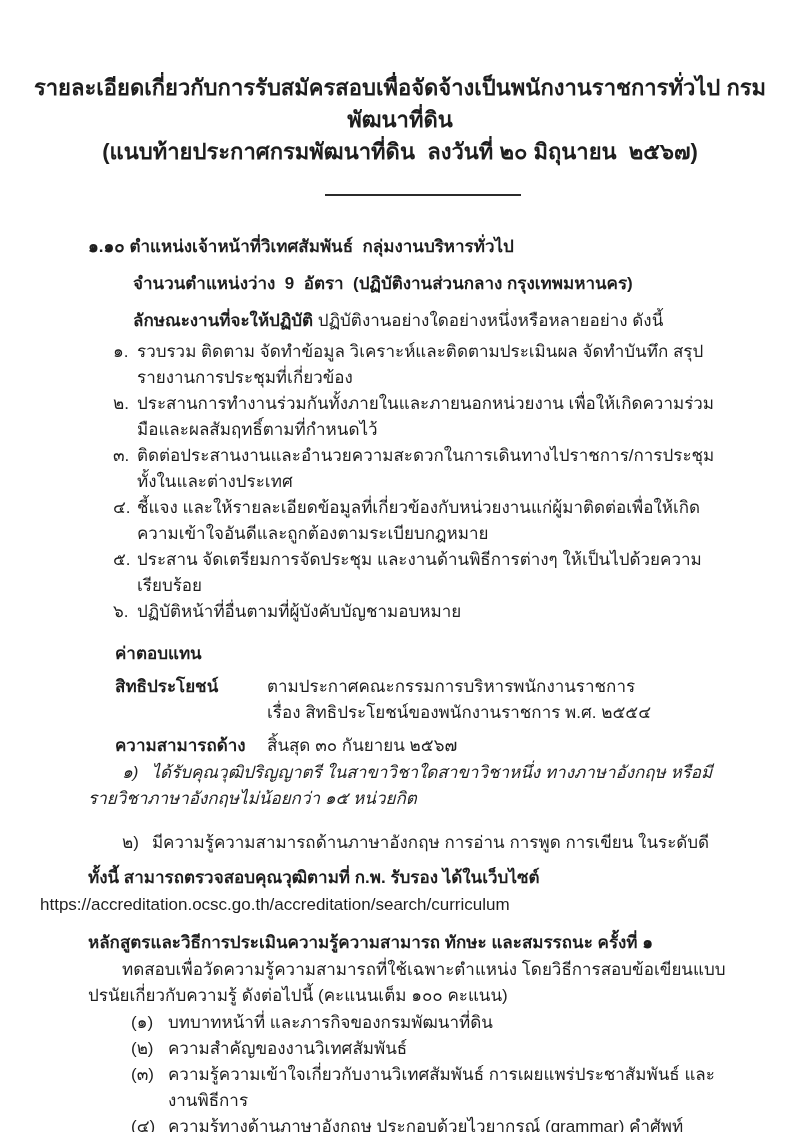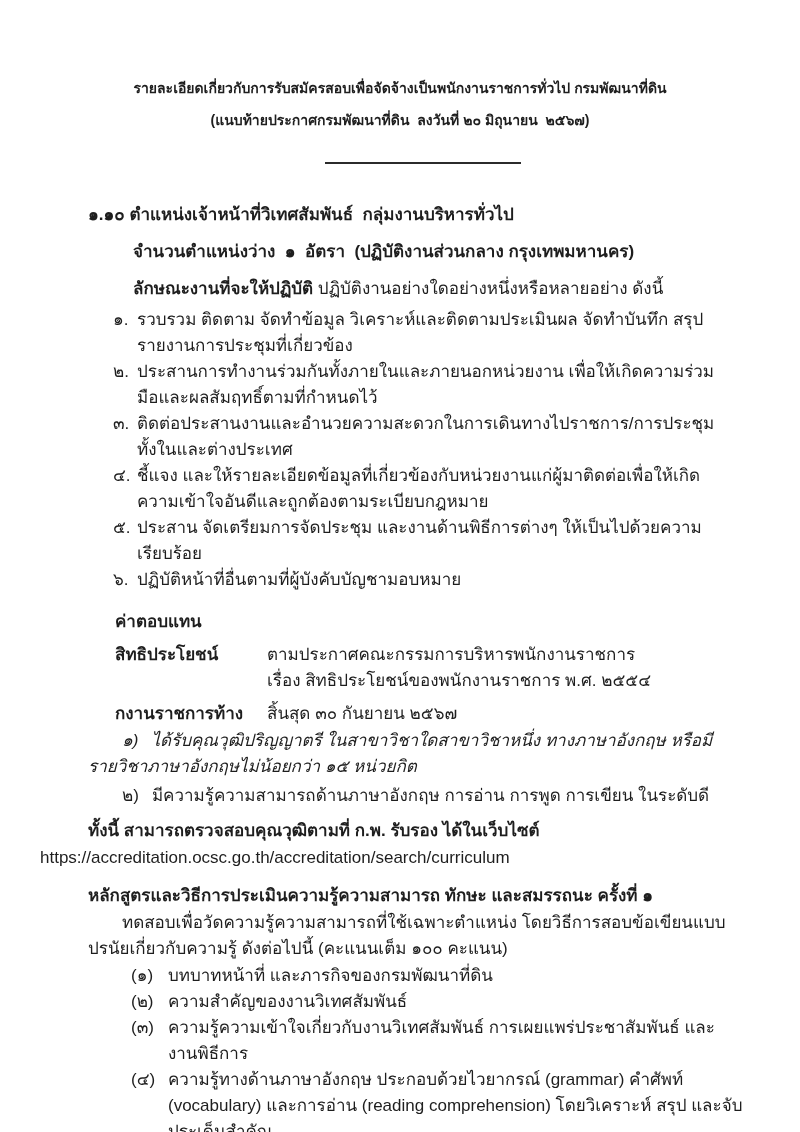--- a/index.html
+++ b/index.html
@@ -17,21 +17,21 @@
     font-size: 17px;
     line-height: 26px;
     overflow: hidden;
   }
   .pre { white-space: pre-wrap; }
 
   .title-block {
     padding-top: 72px;
     text-align: center;
     font-weight: bold;
-    font-size: 14px;
+    font-size: 22px;
     line-height: 32px;
   }
 
   .rule {
     width: 196px;
     height: 2px;
     background: #2b2b2b;
     margin: 26px 0 0 325px;
   }
 
@@ -99,21 +99,21 @@
 
   <div class="title-block">
     <div class="pre">รายละเอียดเกี่ยวกับการรับสมัครสอบเพื่อจัดจ้างเป็นพนักงานราชการทั่วไป กรมพัฒนาที่ดิน</div>
     <div class="pre">(แนบท้ายประกาศกรมพัฒนาที่ดิน  ลงวันที่ ๒๐ มิถุนายน  ๒๕๖๗)</div>
   </div>
 
   <div class="rule"></div>
 
   <div class="sec-heading pre">๑.๑๐ ตำแหน่งเจ้าหน้าที่วิเทศสัมพันธ์  กลุ่มงานบริหารทั่วไป</div>
 
-  <div class="vacancy pre">จำนวนตำแหน่งว่าง  ๑  อัตรา  (ปฏิบัติงานส่วนกลาง กรุงเทพมหานคร)</div>
+  <div class="vacancy pre">จำนวนตำแหน่งว่าง  9  อัตรา  (ปฏิบัติงานส่วนกลาง กรุงเทพมหานคร)</div>
 
   <div class="duties-lead">
     <span class="lead-label pre">ลักษณะงานที่จะให้ปฏิบัติ</span><span class="pre"> ปฏิบัติงานอย่างใดอย่างหนึ่งหรือหลายอย่าง ดังนี้</span>
   </div>
 
   <div class="duty-list">
     <div class="duty">
       <span class="num pre">๑.</span>
       <span class="txt pre">รวบรวม ติดตาม จัดทำข้อมูล วิเคราะห์และติดตามประเมินผล จัดทำบันทึก สรุปรายงานการประชุมที่เกี่ยวข้อง</span>
     </div>
@@ -144,32 +144,32 @@
       <div class="comp-label pre">ค่าตอบแทน</div>
     </div>
     <div class="comp-row">
       <div class="comp-label pre">สิทธิประโยชน์</div>
       <div class="comp-value">
         <div class="pre">ตามประกาศคณะกรรมการบริหารพนักงานราชการ</div>
         <div class="pre">เรื่อง สิทธิประโยชน์ของพนักงานราชการ พ.ศ. ๒๕๕๔</div>
       </div>
     </div>
     <div class="comp-row">
-      <div class="comp-label pre">กงานราชการท้าง</div>
+      <div class="comp-label pre">ความสามารถด้าง</div>
       <div class="comp-value">
         <div class="pre">สิ้นสุด ๓๐ กันยายน ๒๕๖๗</div>
       </div>
     </div>
   </div>
 
 
   <p class="q-item" style="margin:1px 0 0 88px;font-style:italic;">
     <span class="num pre">๑)</span><span class="pre">ได้รับคุณวุฒิปริญญาตรี ในสาขาวิชาใดสาขาวิชาหนึ่ง ทางภาษาอังกฤษ หรือมีรายวิชาภาษาอังกฤษไม่น้อยกว่า ๑๕ หน่วยกิต</span>
   </p>
-  <p class="q-item" style="margin:3px 0 0 88px;">
+  <p class="q-item" style="margin:18px 0 0 88px;">
     <span class="num pre">๒)</span><span class="pre">มีความรู้ความสามารถด้านภาษาอังกฤษ การอ่าน การพูด การเขียน ในระดับดี</span>
   </p>
 
   <div class="note-line pre">ทั้งนี้ สามารถตรวจสอบคุณวุฒิตามที่ ก.พ. รับรอง ได้ในเว็บไซต์</div>
   <div class="url-line pre">https://accreditation.ocsc.go.th/accreditation/search/curriculum</div>
 
   <div class="eval-heading pre">หลักสูตรและวิธีการประเมินความรู้ความสามารถ ทักษะ และสมรรถนะ ครั้งที่ ๑</div>
 
   <p class="eval-intro" style="margin:1px 0 0 88px;"><span class="pre">ทดสอบเพื่อวัดความรู้ความสามารถที่ใช้เฉพาะตำแหน่ง โดยวิธีการสอบข้อเขียนแบบปรนัยเกี่ยวกับความรู้ ดังต่อไปนี้ (คะแนนเต็ม ๑๐๐ คะแนน)</span></p>
 

